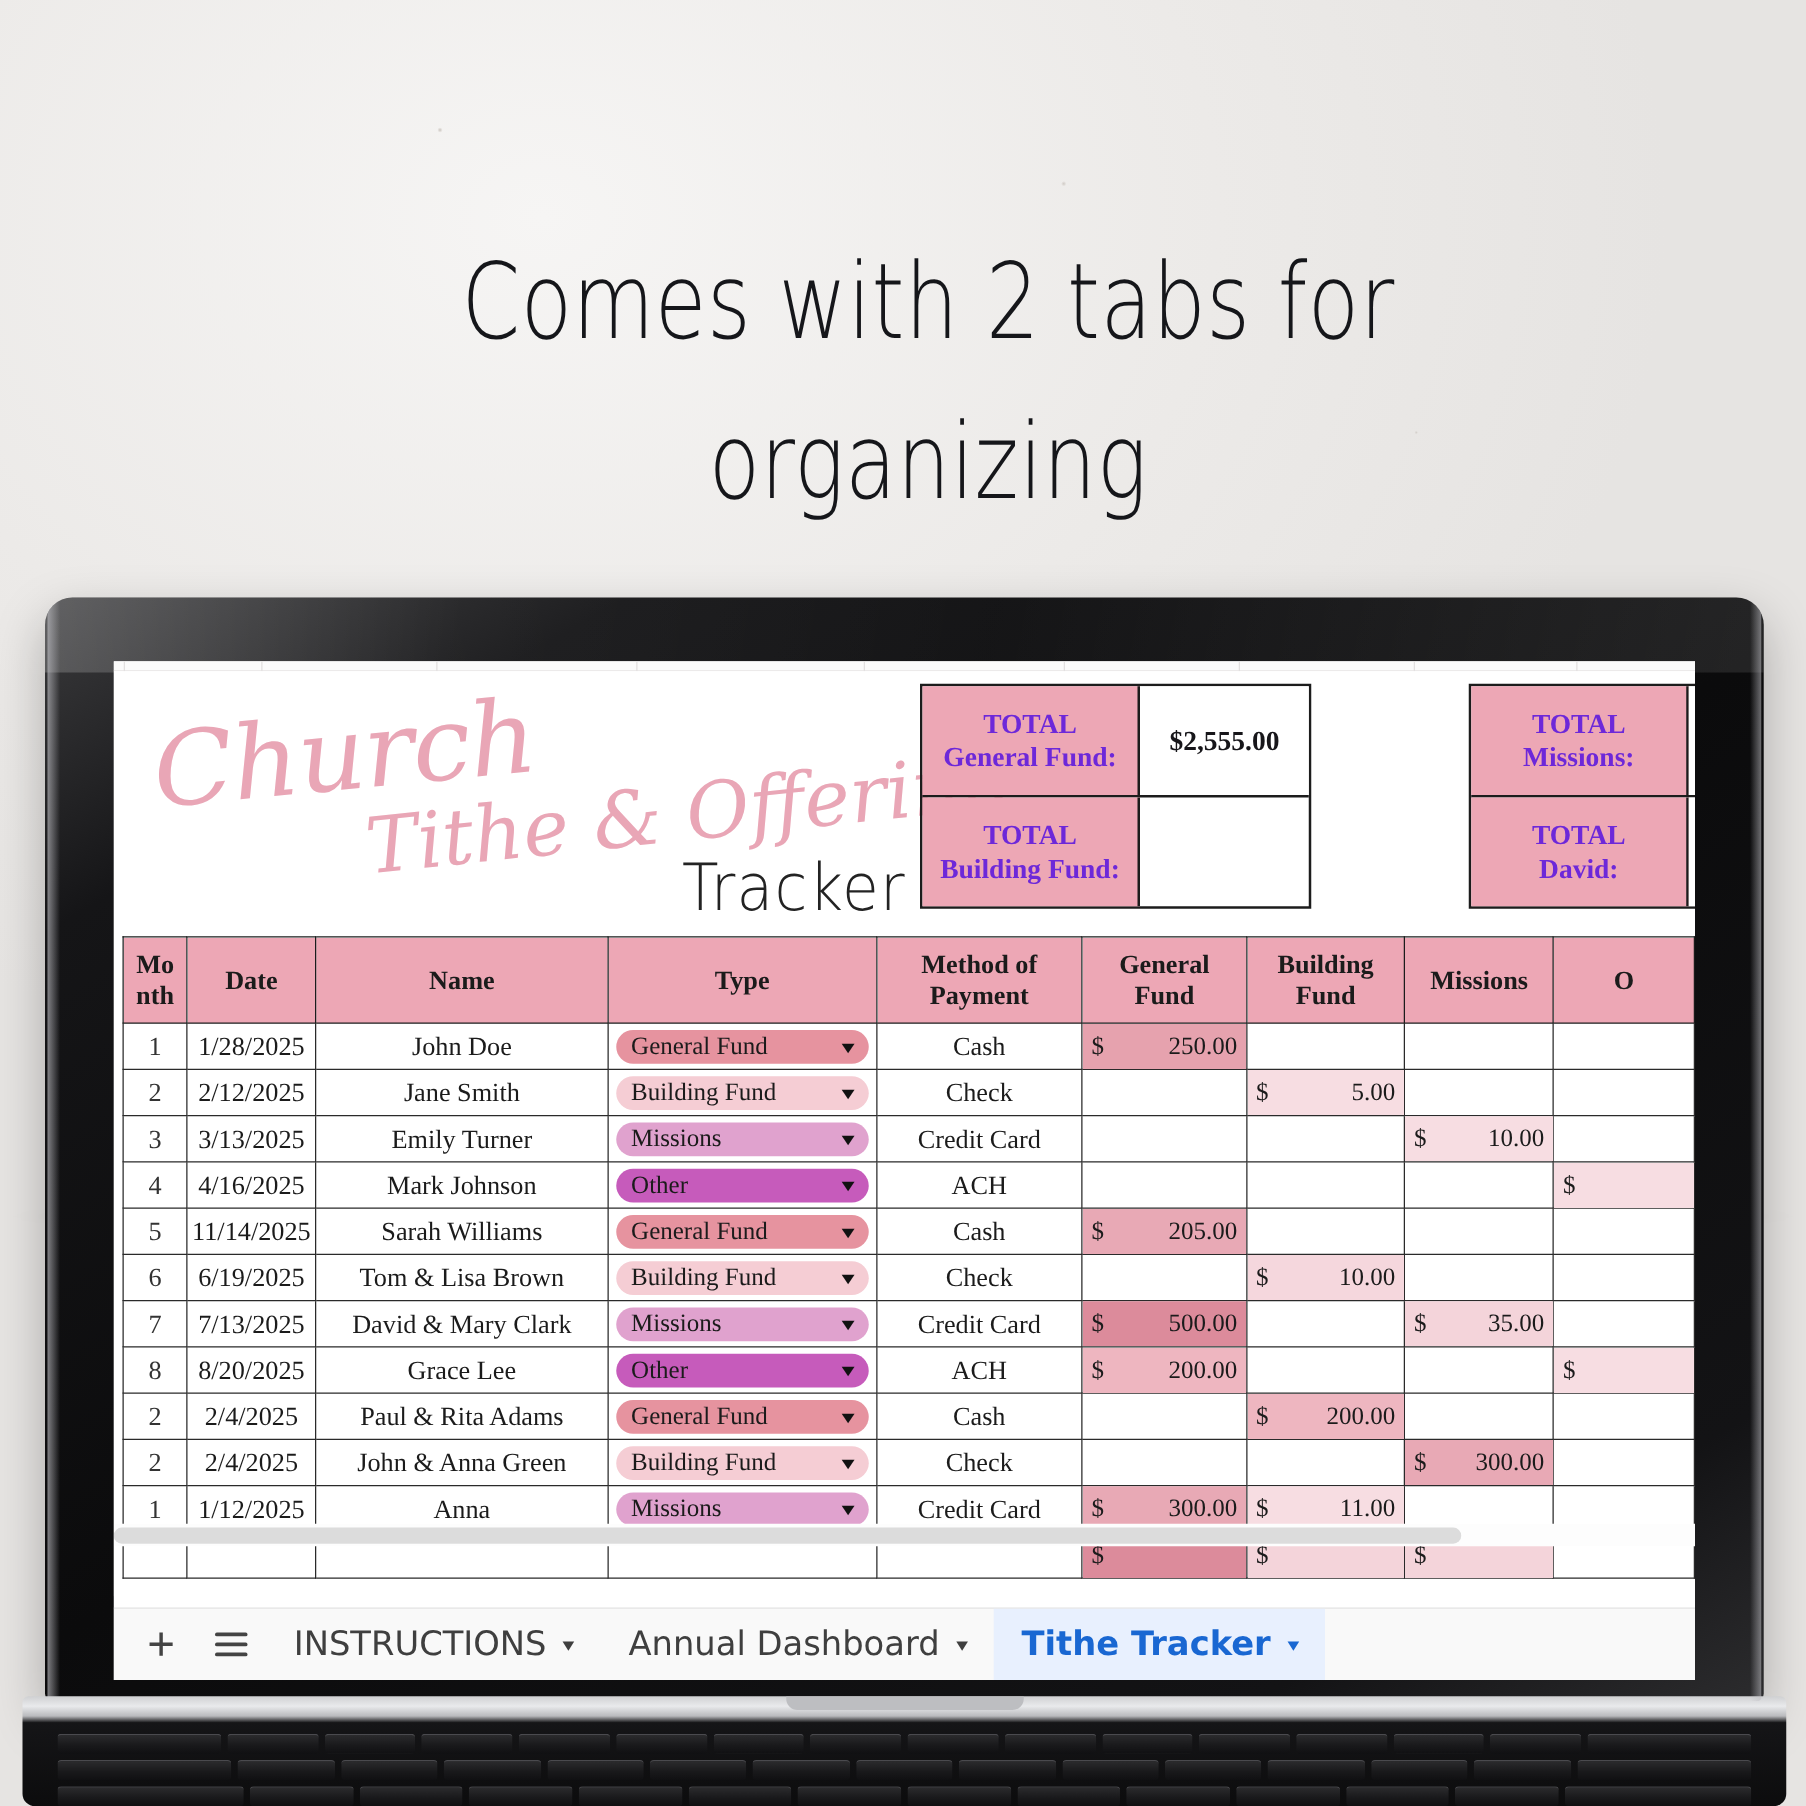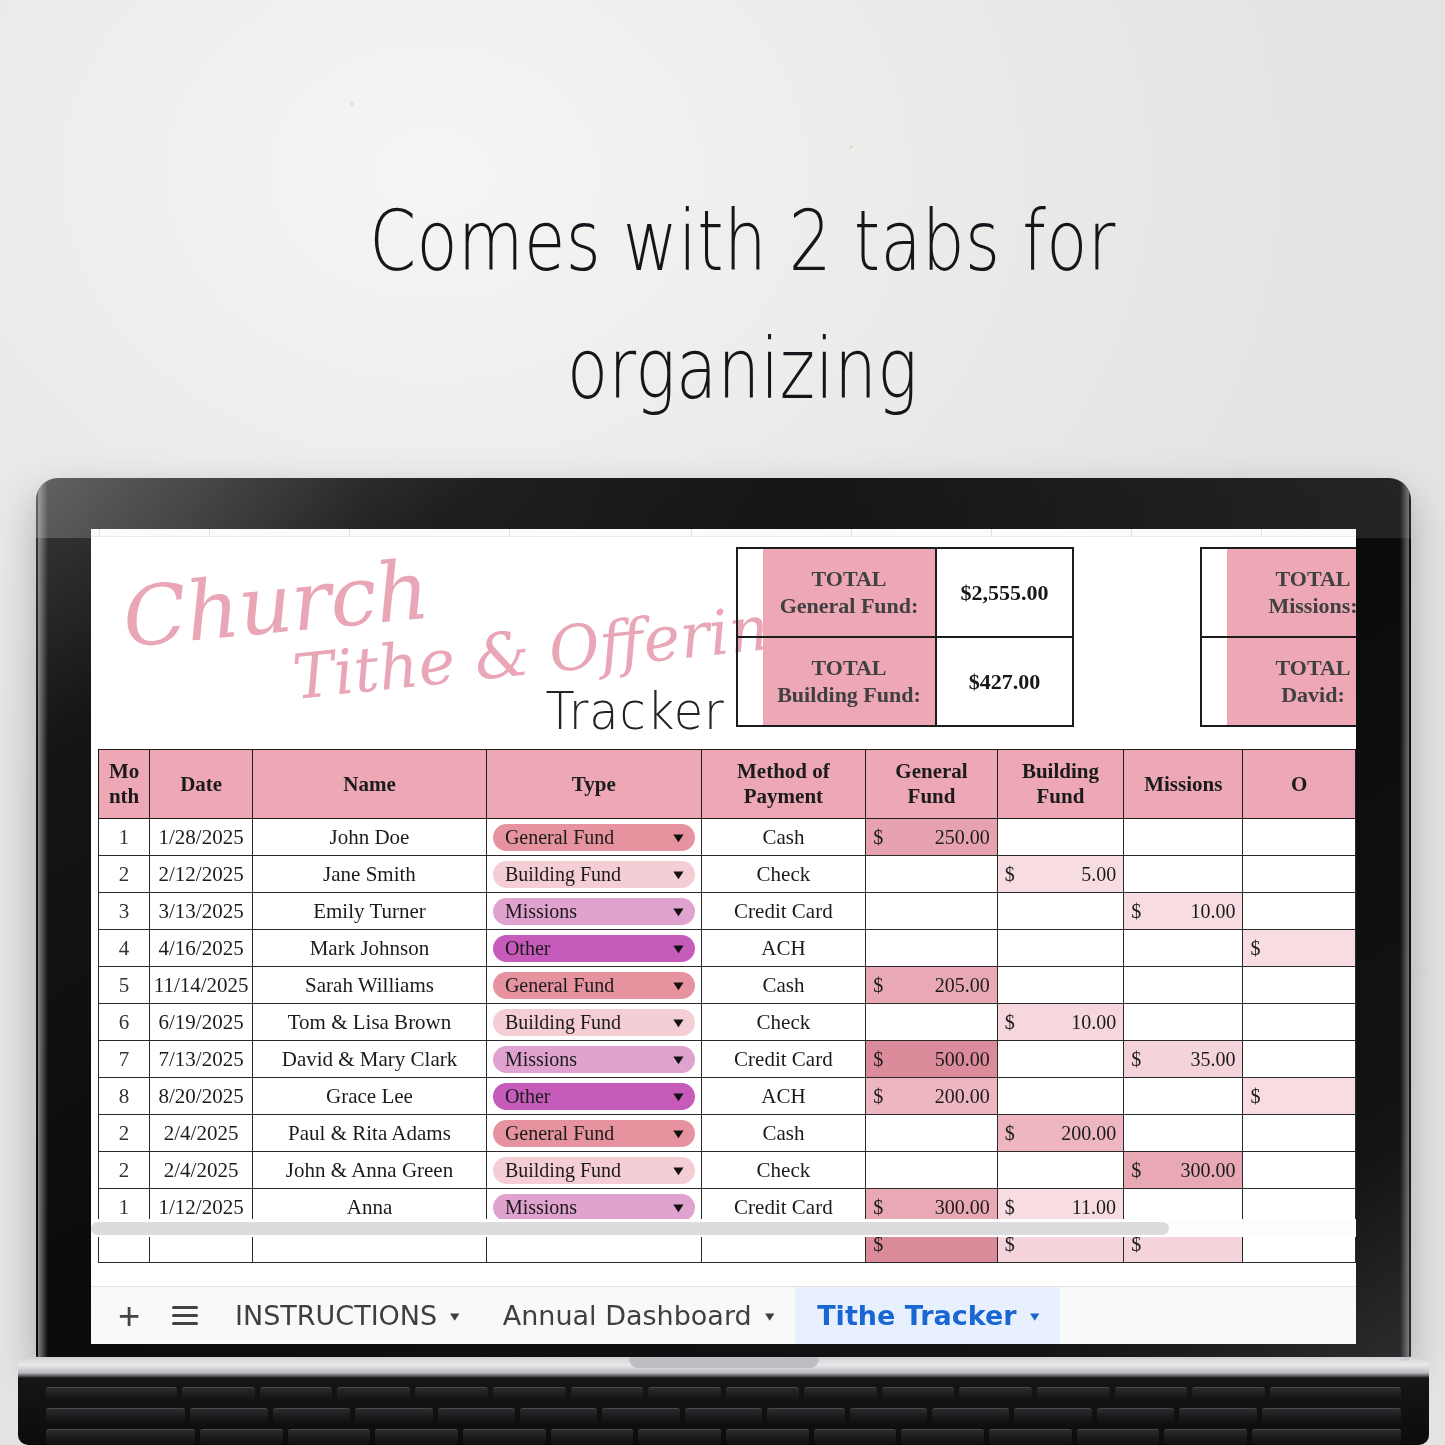--- a/index.html
+++ b/index.html
@@ -206,23 +206,22 @@
     height: 87px;
     background: #eda7b5;
     border-right: 2px solid #1c1c1c;
     display: flex;
     flex-direction: column;
     align-items: center;
     justify-content: center;
     font-family: "Liberation Serif", serif;
     font-weight: bold;
     font-size: 22px;
-    color: #404040;
+    color: #6d28d9;
     line-height: 1.22;
-    margin-left: 25px;
   }
   .totals-value {
     width: 135px;
     height: 87px;
     background: #fff;
     display: flex;
     align-items: center;
     justify-content: center;
     font-family: "Liberation Serif", serif;
     font-weight: bold;
@@ -477,21 +476,20 @@
                   <span>TOTAL</span>
                   <span>General Fund:</span>
                 </div>
                 <div class="totals-value">$2,555.00</div>
               </div>
               <div class="totals-row">
                 <div class="totals-label">
                   <span>TOTAL</span>
                   <span>Building Fund:</span>
                 </div>
-                <div class="totals-value">$427.00</div>
               </div>
             </div>
 
             <div class="totals-box">
               <div class="totals-row">
                 <div class="totals-label">
                   <span>TOTAL</span>
                   <span>Missions:</span>
                 </div>
                 <div class="totals-value">$38</div>

